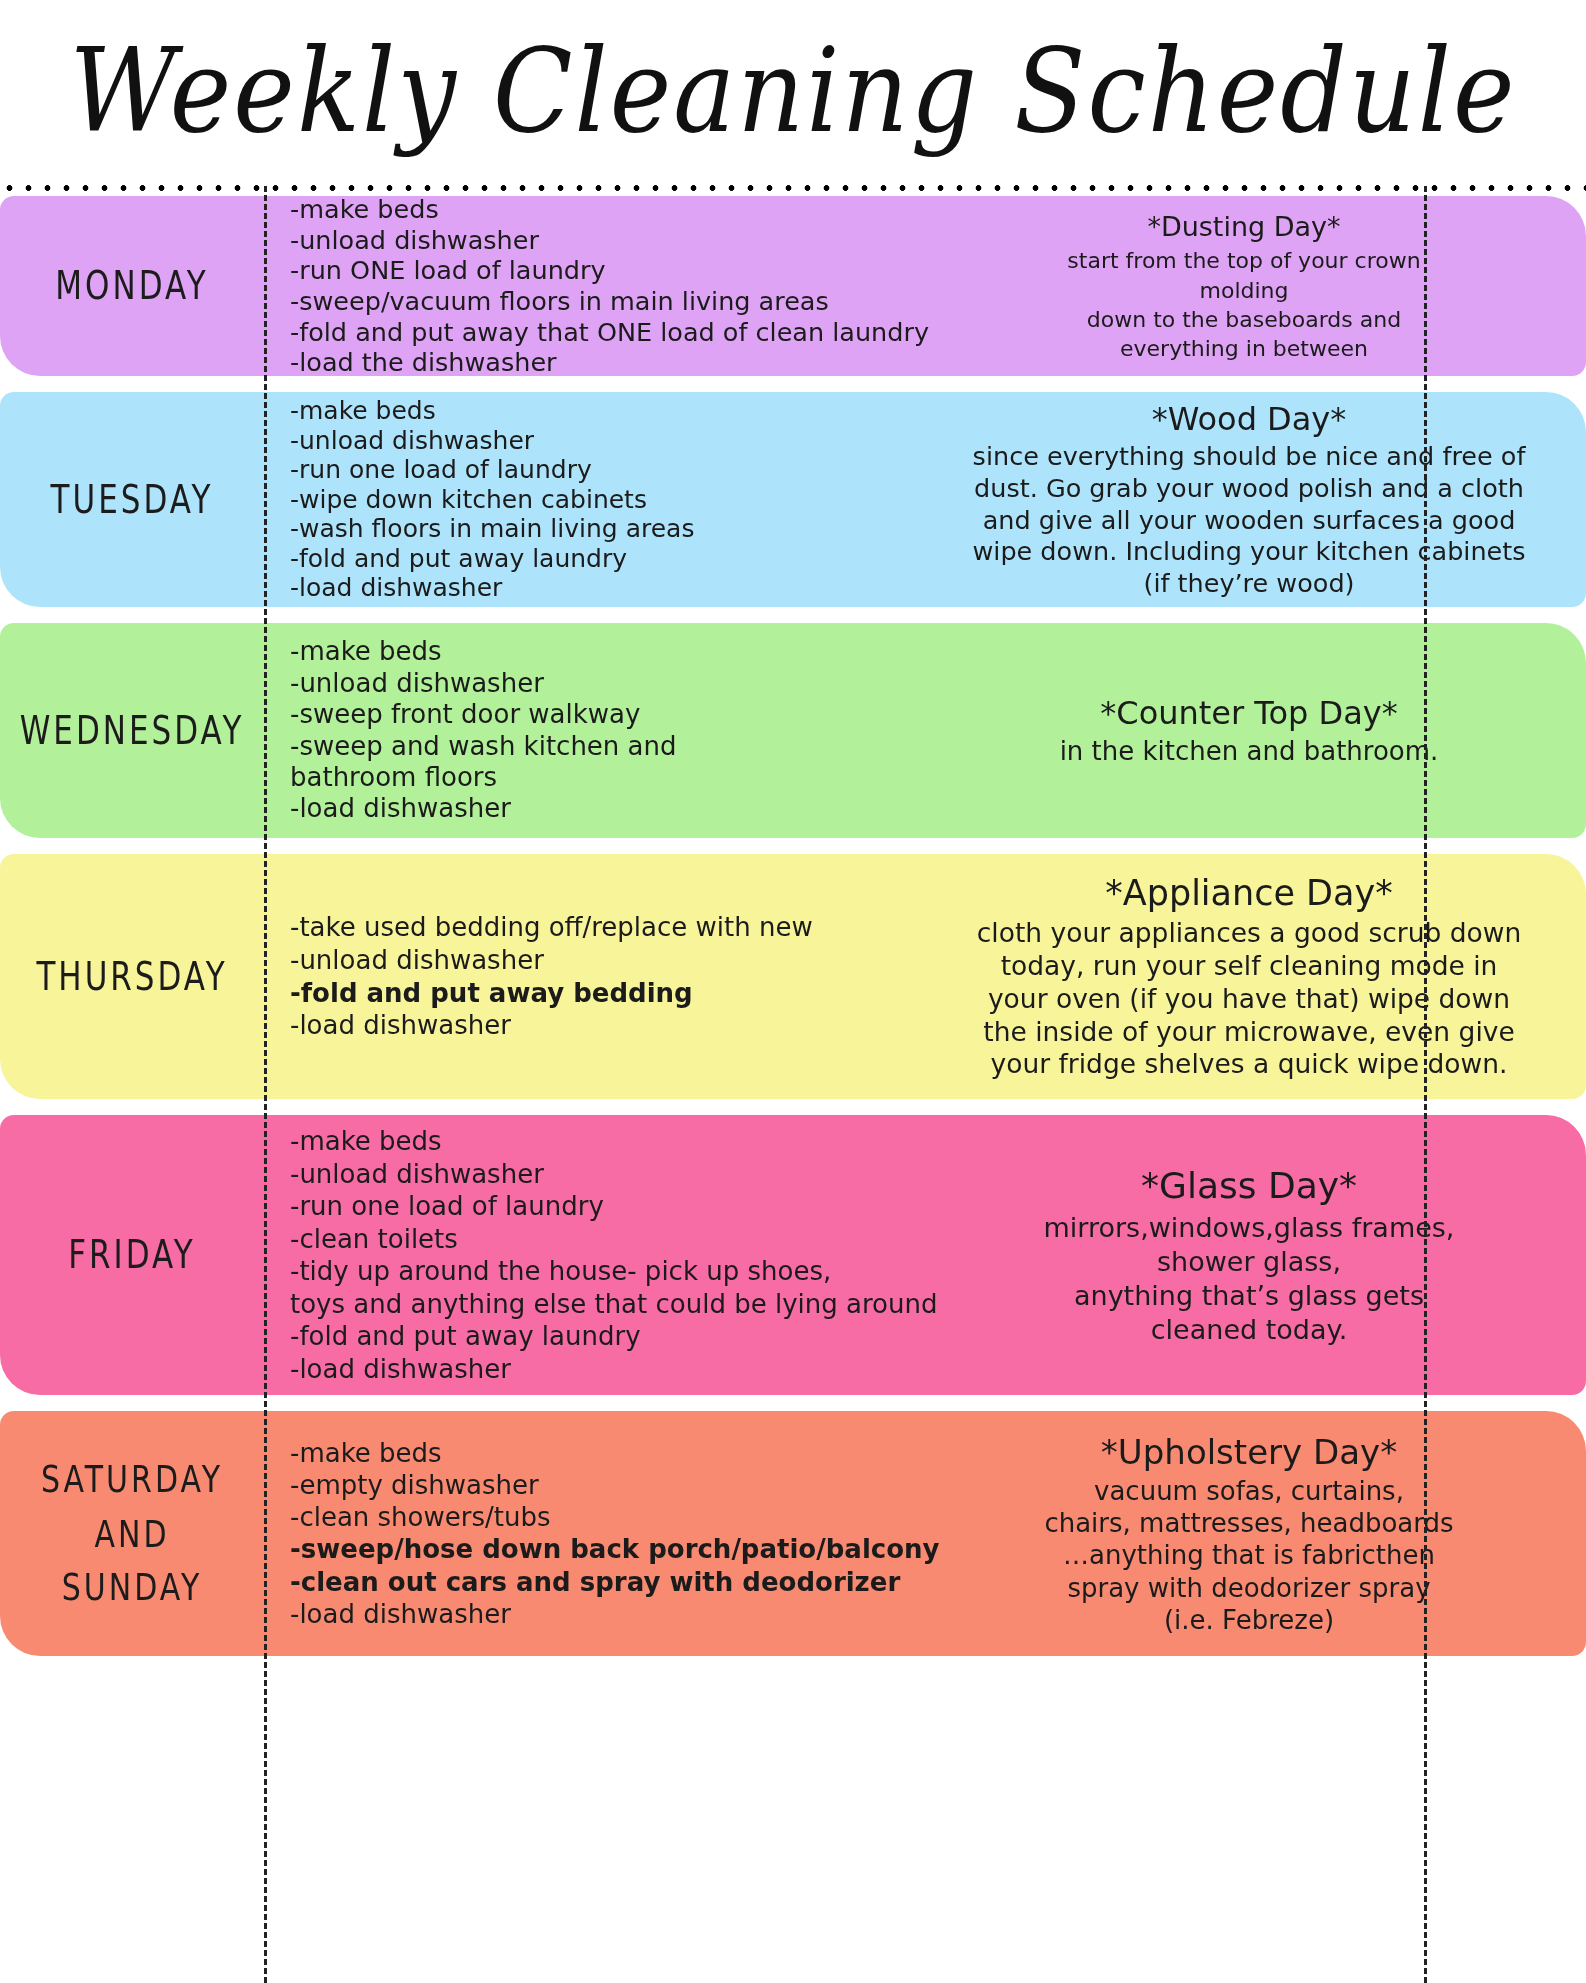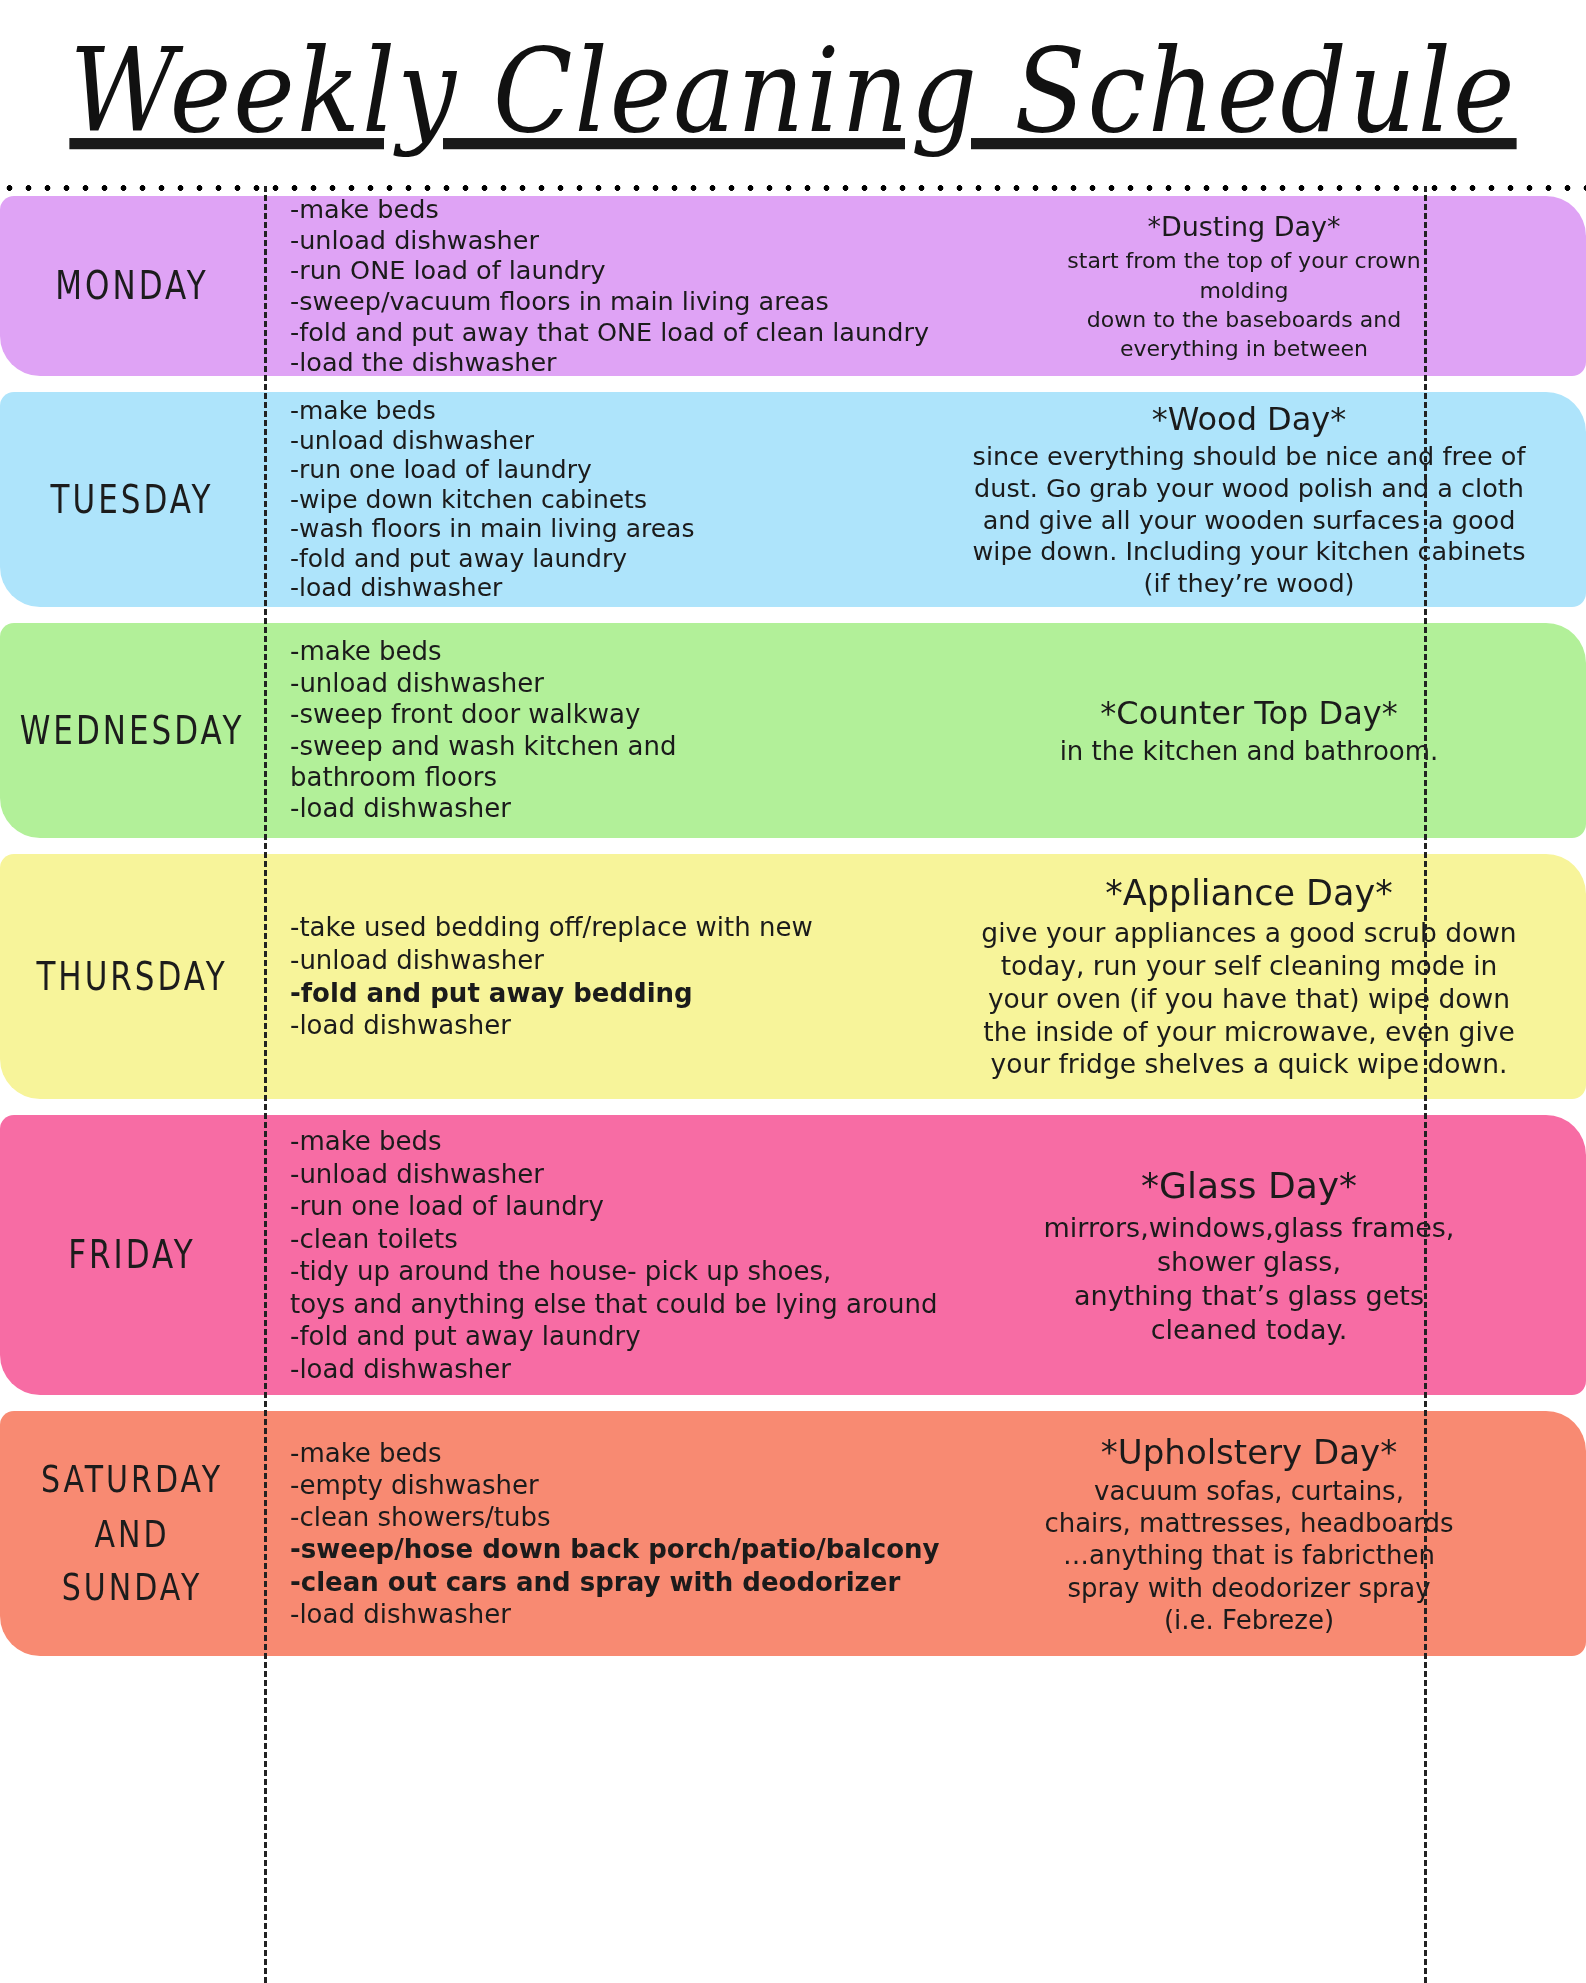--- a/index.html
+++ b/index.html
@@ -23,21 +23,20 @@
   }
 
   
   .title-wrap {
     height: 175px;
     display: flex;
     align-items: center;
     justify-content: center;
     padding-top: 6px;
     box-sizing: border-box;
-    text-decoration: underline;
   }
   .title {
     font-family: "DejaVu Serif", serif;
     font-style: italic;
     font-size: 104px;
     font-weight: 400;
     letter-spacing: 2px;
     color: #111;
     white-space: nowrap;
     line-height: 1;
@@ -244,21 +243,21 @@
       <div class="content">
         <div class="daycol">THURSDAY</div>
         <div class="tasks">
           <div class="t">-take used bedding off/replace with new</div>
           <div class="t">-unload dishwasher</div>
           <div class="t bold">-fold and put away bedding</div>
           <div class="t">-load dishwasher</div>
         </div>
         <div class="notes">
           <span class="nt">*Appliance Day*</span>
-          <span class="nb">give your appliances a good scrub down</span>
+          <span class="nb">cloth your appliances a good scrub down</span>
           <span class="nb">today, run your self cleaning mode in</span>
           <span class="nb">your oven (if you have that) wipe down</span>
           <span class="nb">the inside of your microwave, even give</span>
           <span class="nb">your fridge shelves a quick wipe down.</span>
         </div>
       </div>
     </div>
 
     <div class="row" id="row-friday">
       <div class="band" style="background: rgb(247, 108, 164);"></div>

